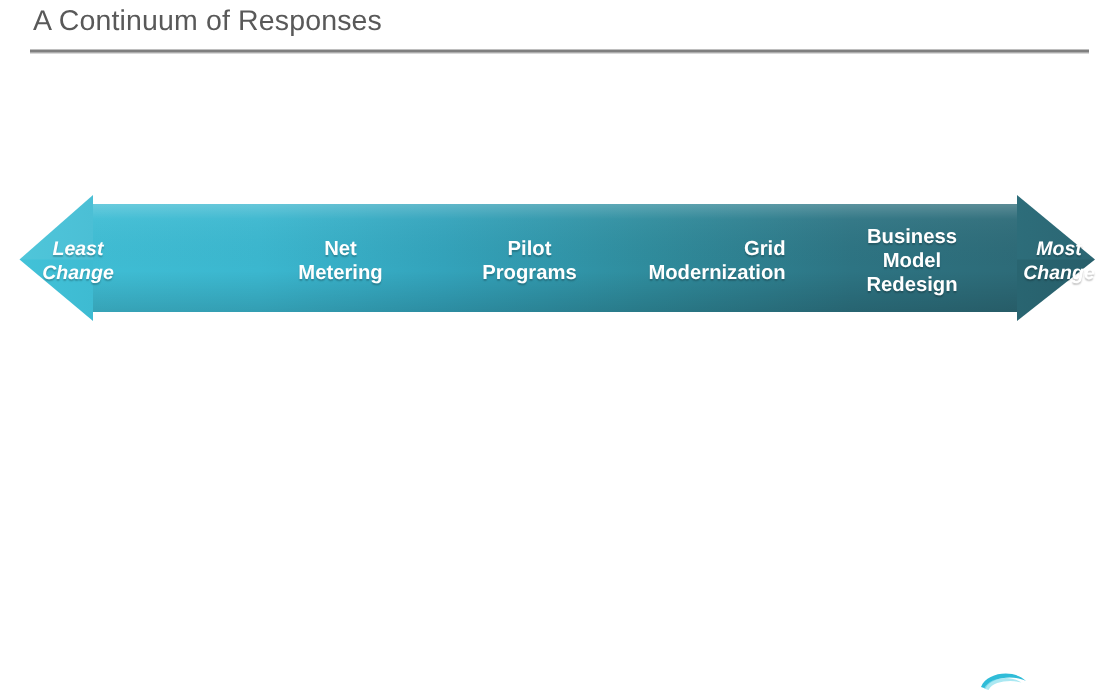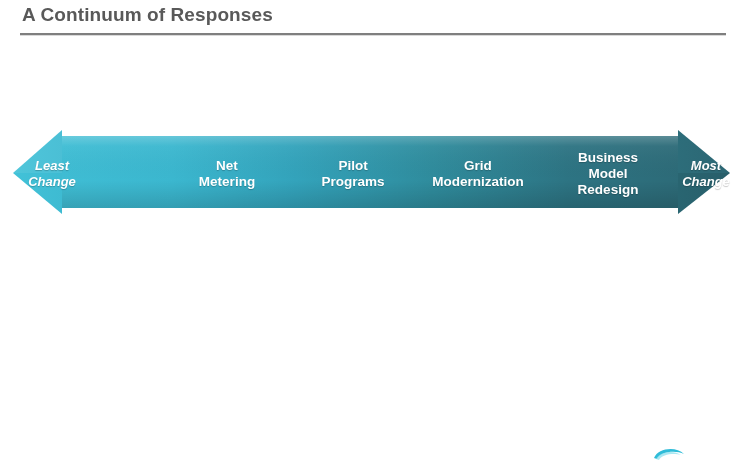--- a/index.html
+++ b/index.html
@@ -14,21 +14,21 @@
     overflow: hidden;
     position: relative;
   }
 
   
   #slide-title {
     position: absolute;
     left: 22px;
     top: 4px;
     font-size: 19px;
-    font-weight: bold;
+    font-weight: normal;
     color: #595959;
     letter-spacing: 0.1px;
     white-space: nowrap;
   }
   #title-rule {
     position: absolute;
     left: 20px;
     top: 33px;
     width: 706px;
     height: 2px;
@@ -135,21 +135,21 @@
   <div class="end-label" style="left:690px; top:48px;margin-left:16px;">Most
 Change</div>
 
 
   <div class="band-label" style="left:353px; top:48px;">Pilot
 Programs</div>
 
   <div class="band-label" style="left:227px; top:48px;">Net
 Metering</div>
 
-  <div class="band-label" style="left:478px; top:48px;">Grid
+  <div class="band-label" style="left:478px; top:48px;text-align:right;">Grid
 Modernization</div>
 
   <div class="band-label" style="left:608px; top:48px;text-align:center;">Business
 Model
 Redesign</div>
 
 </div>
 
 <div id="corner-logo">
   <svg width="46" height="16" viewBox="0 0 46 16">

